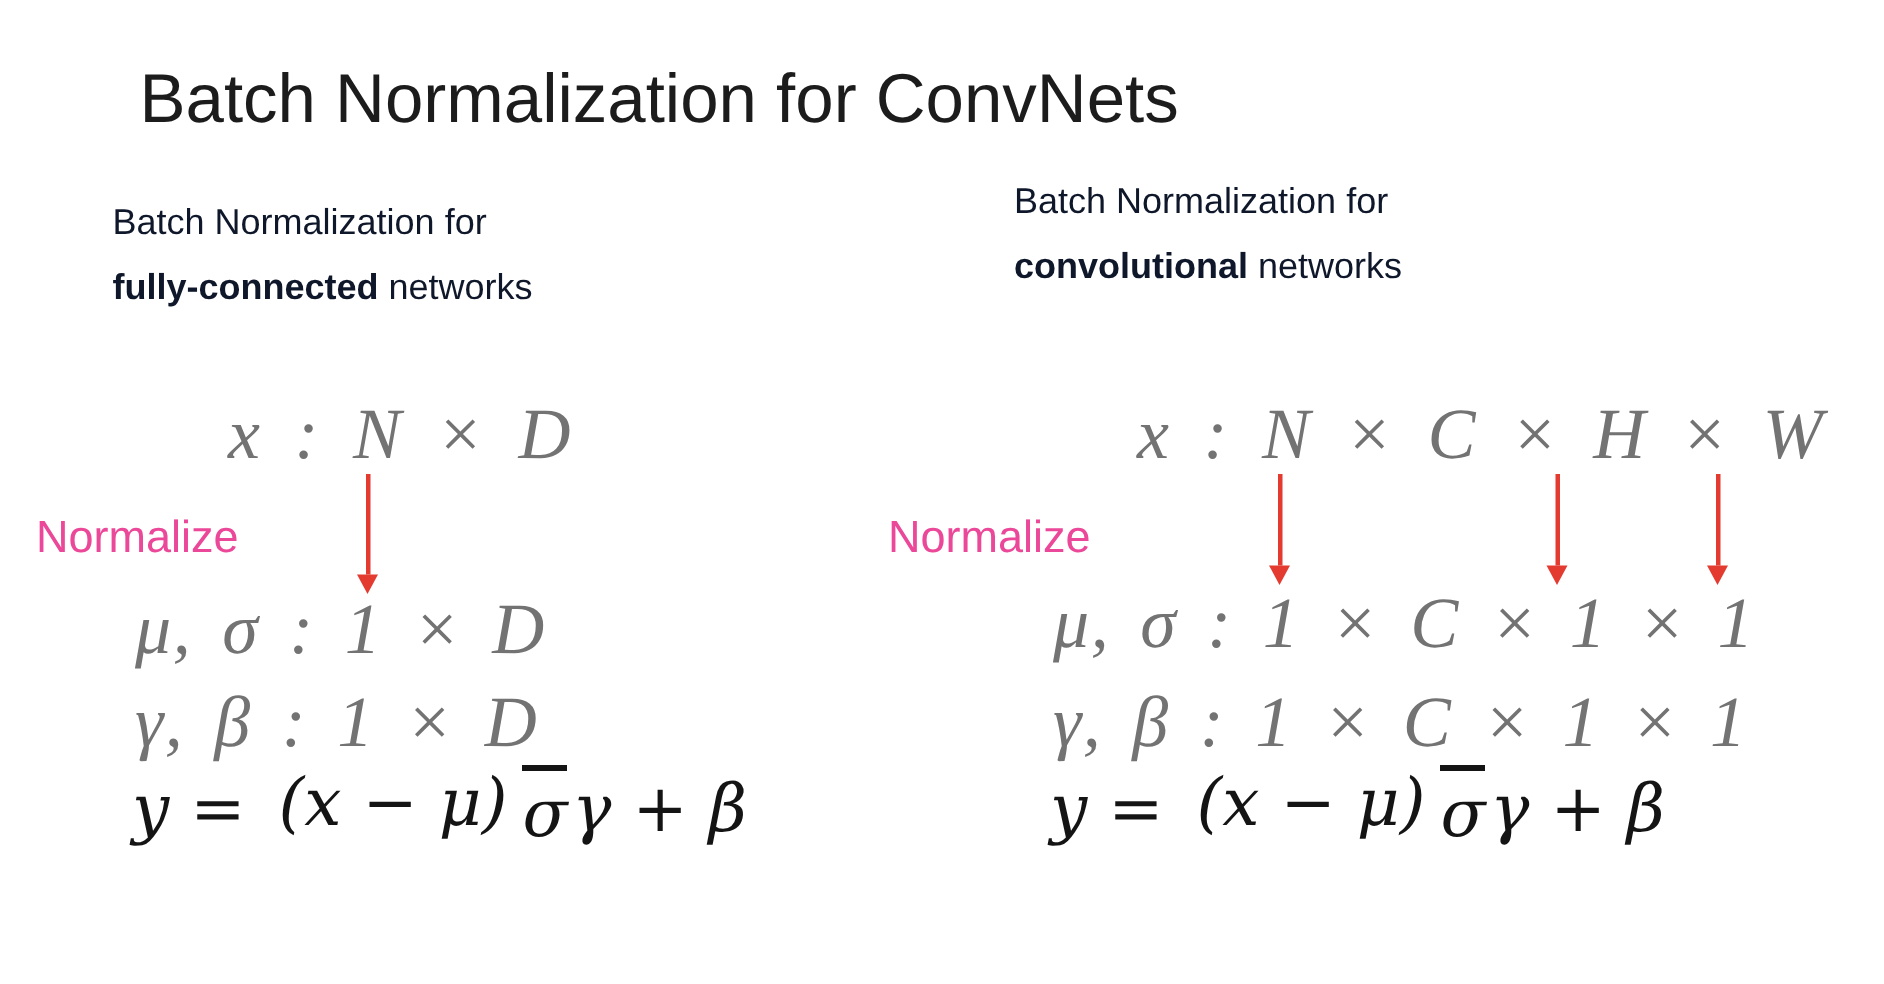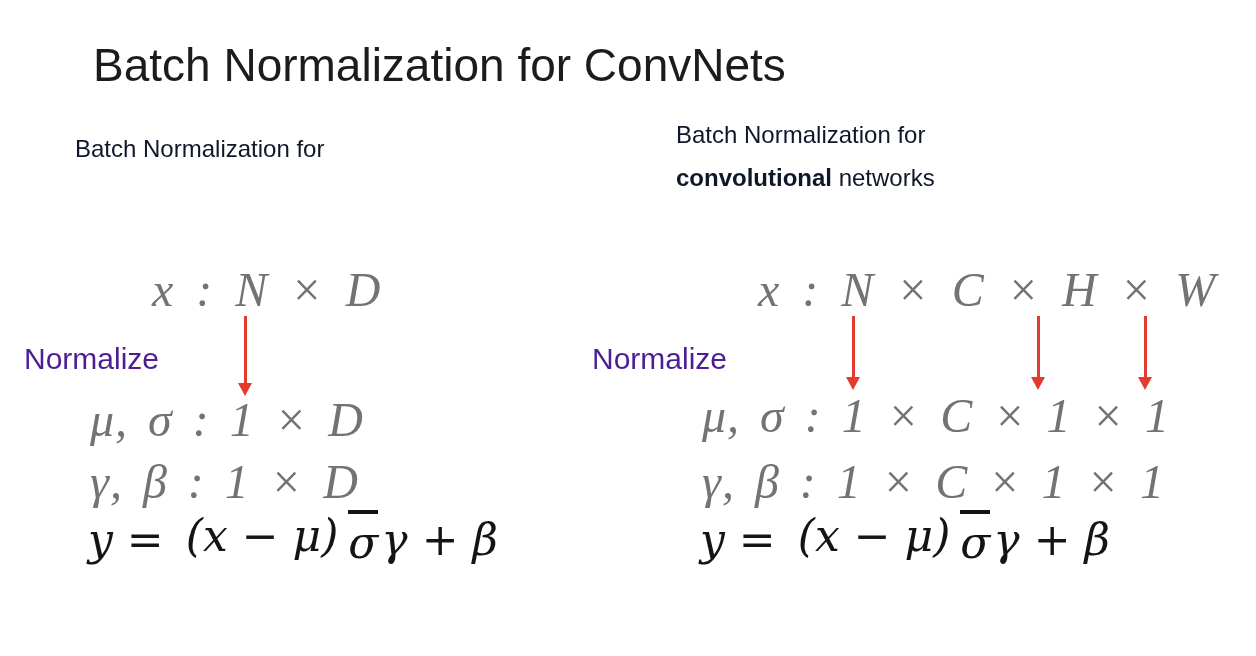--- a/index.html
+++ b/index.html
@@ -40,21 +40,21 @@
     font-size: 48px;
     color: #737373;
     white-space: nowrap;
     letter-spacing: 1px;
   }
   .shape-line { word-spacing: 9px; }
   .param-line { word-spacing: 7px; }
 
   .normalize-label {
     font-size: 30px;
-    color: #4c1d95;
+    color: #ec4899;
     white-space: nowrap;
   }
 
   .arrow-down {
     display: flex;
     flex-direction: column;
     align-items: center;
   }
   .arrow-down .shaft {
     width: 3px;
@@ -94,20 +94,21 @@
 </style>
 </head>
 <body>
 
 <div class="slide">
 
   <div class="abs slide-title">Batch Normalization for ConvNets</div>
 
   <div class="abs col-heading" style="left:75px; top:127px;">
     <div>Batch Normalization for</div>
+    <div><span class="bold">fully-connected</span><span> networks</span></div>
   </div>
 
   <div class="abs col-heading" style="left:676px; top:113px;">
     <div>Batch Normalization for</div>
     <div><span class="bold">convolutional</span><span> networks</span></div>
   </div>
 
   <div class="abs math shape-line" style="left:152px; top:262px;">x : N × D</div>
 
   <div class="abs math shape-line" style="left:758px; top:262px;">x : N × C × H × W</div>

